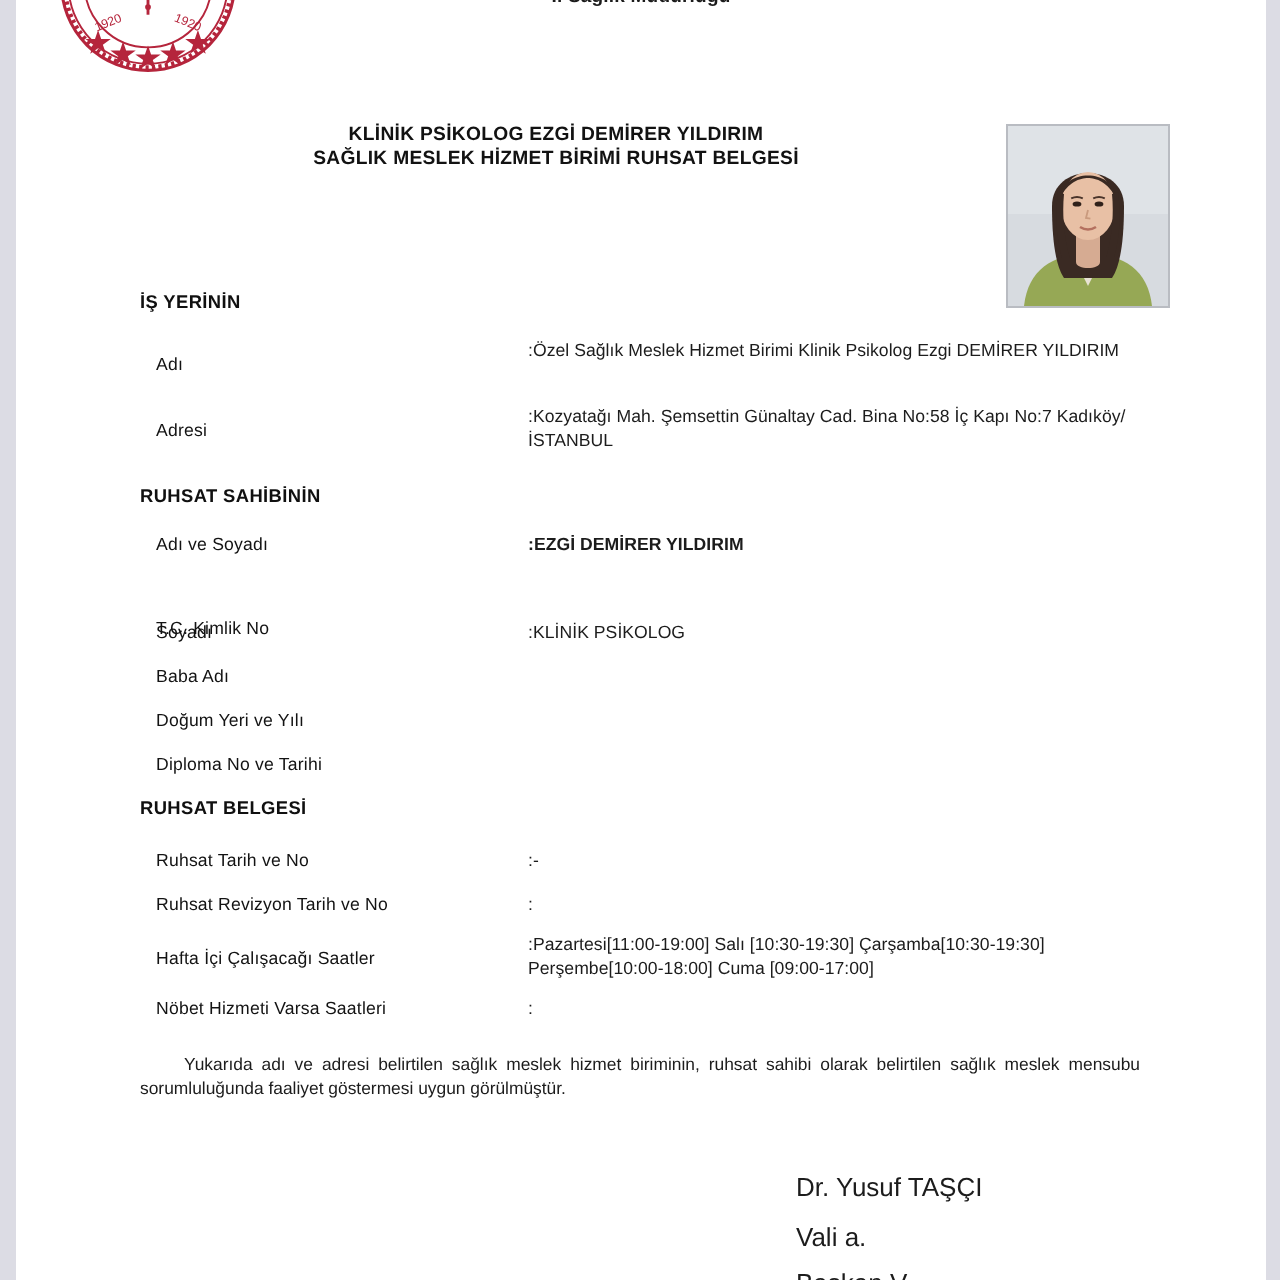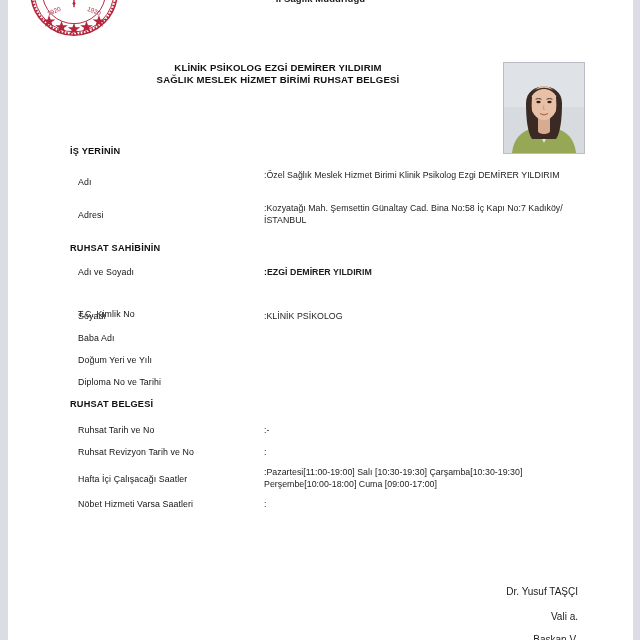--- a/index.html
+++ b/index.html
@@ -124,22 +124,22 @@
     color: #1c1c1c;
     text-indent: 22px;
     text-align: justify;
   }
 
   
   .sig-line {
     position: absolute;
     left: 390px;
     width: 180px;
-    text-align: right;
-    font-size: 10px;
+    text-align: left;
+    font-size: 13px;
     color: #1c1c1c;
     white-space: nowrap;
   }
 </style>
 </head>
 <body>
 
 <div id="viewer">
   <div id="page">
 
@@ -246,19 +246,20 @@
 
     <div class="row-label" style="top:447px;">Ruhsat Revizyon Tarih ve No</div>
     <div class="row-value" style="top:447px;">:</div>
 
     <div class="row-label" style="top:458px;margin-top:16px;">Hafta İçi Çalışacağı Saatler</div>
     <div class="row-value" style="top:467px; width:290px;">:Pazartesi[11:00-19:00] Salı [10:30-19:30] Çarşamba[10:30-19:30] Perşembe[10:00-18:00] Cuma [09:00-17:00]</div>
 
     <div class="row-label" style="top:499px;">Nöbet Hizmeti Varsa Saatleri</div>
     <div class="row-value" style="top:499px;">:</div>
 
+    <div id="closing">Yukarıda adı ve adresi belirtilen sağlık meslek hizmet biriminin, ruhsat sahibi olarak belirtilen sağlık meslek mensubu sorumluluğunda faaliyet göstermesi uygun görülmüştür.</div>
 
     <div class="sig-line" style="top:586px;">Dr. Yusuf TAŞÇI</div>
     <div class="sig-line" style="top:611px;">Vali a.</div>
     <div class="sig-line" style="top:634px;">Başkan V.</div>
 
   </div>
 </div>
 
 </body></html>

